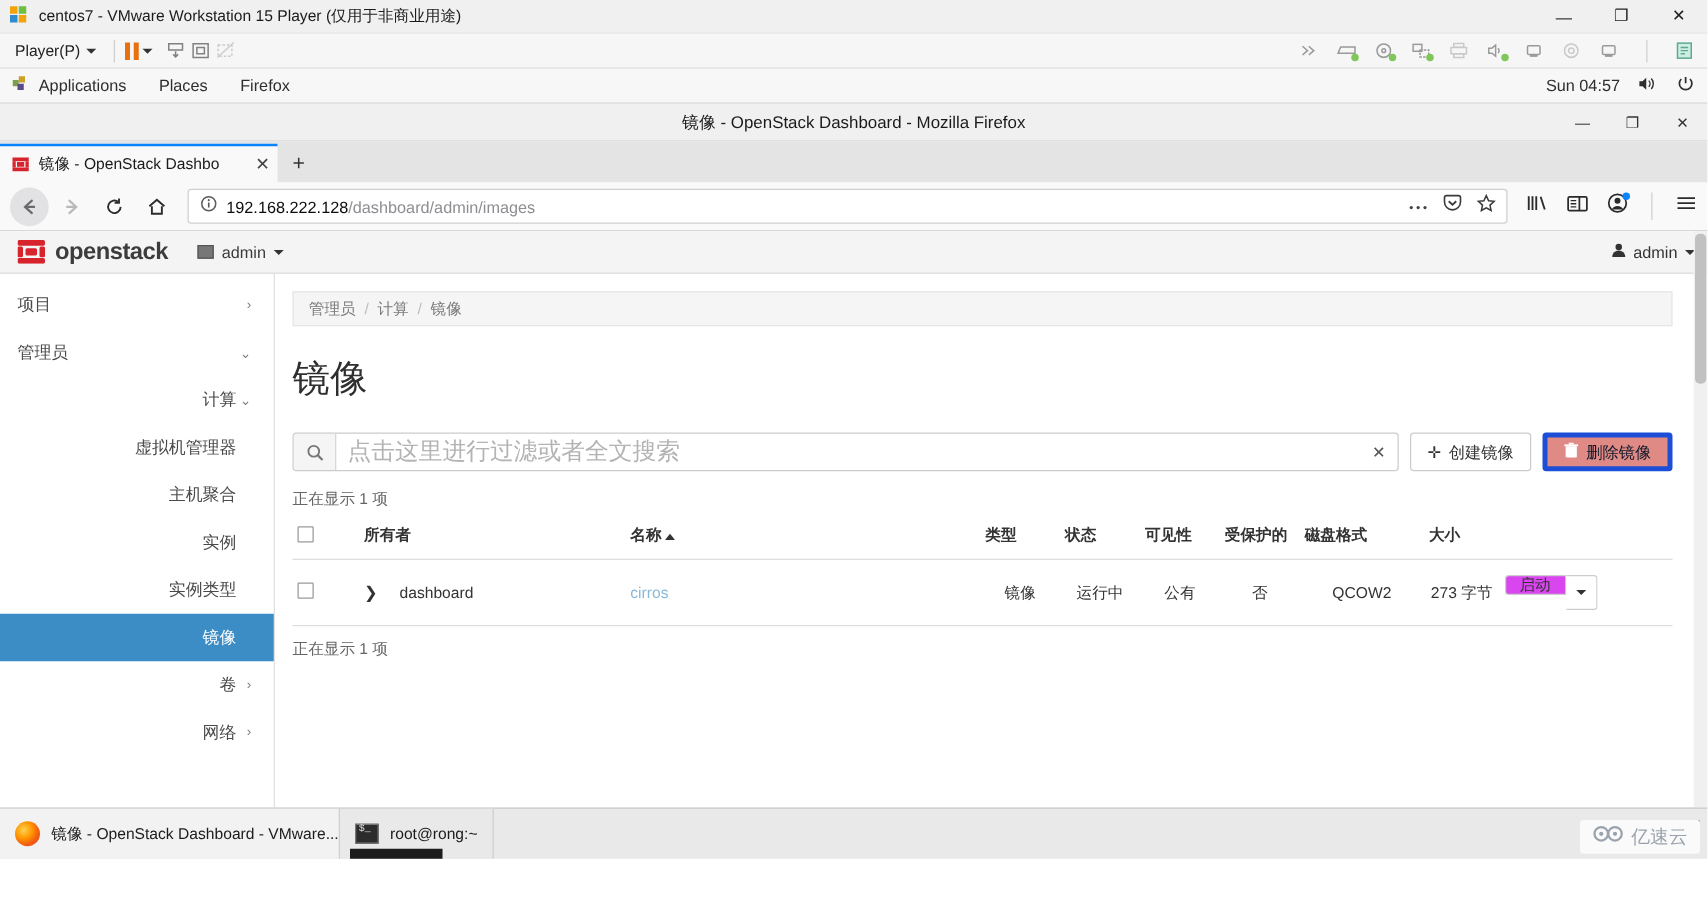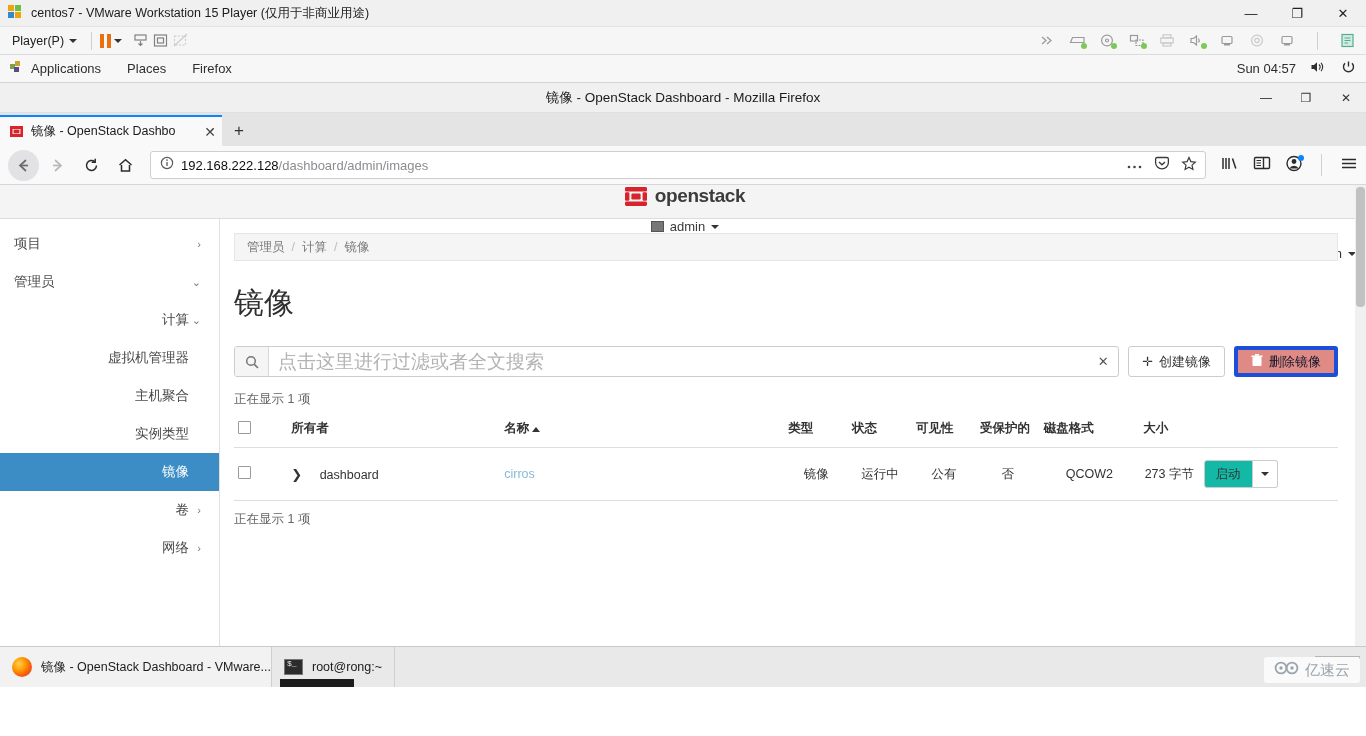--- a/index.html
+++ b/index.html
@@ -71,21 +71,21 @@
   }
   .url-text { font-size: 13px; color: #0c0c0d; white-space: nowrap; }
   .url-text .dim { color: #8d8d92; }
   .url-right { margin-left: auto; display: flex; align-items: center; gap: 11px; padding-right: 2px; }
   .ff-right-icons { display: flex; align-items: center; gap: 14px; padding-left: 6px; }
   .ff-vsep { width: 1px; height: 22px; background: #d0d0d0; margin: 0 4px; }
   
   .os-page { height: 461px; display: flex; flex-direction: column; background: #fff; position: relative; }
   .os-header {
     height: 34px; background: #f4f4f4; border-bottom: 1px solid #dcdcdc;
-    display: flex; align-items: center; padding: 0 10px 0 14px; gap: 12px; flex-direction: column;
+    display: flex; align-items: center; padding: 0 10px 0 14px; gap: 24px;
   }
   .os-logo { display: flex; align-items: center; gap: 8px; }
   .os-logo-mark { width: 22px; height: 19px; position: relative; }
   .os-logo-text { font-size: 19px; font-weight: bold; color: #3c3c3c; letter-spacing: -.4px; }
   .os-ctx { display: flex; align-items: center; gap: 6px; font-size: 13px; color: #3a3a3a; }
   .os-ctx-icon { width: 13px; height: 11px; border: 1.5px solid #555; background:#777; }
   .os-user { margin-left: auto; display: flex; align-items: center; gap: 6px; font-size: 13px; color: #333; }
   .os-body { flex: 1; display: flex; overflow: hidden; }
   .os-sidebar { width: 220px; background: #fff; border-right: 1px solid #e0e0e0; padding-top: 6px; flex: none; }
   .side-item {
@@ -141,21 +141,21 @@
   th.c-name, td.c-name { width: 160px; }
   th.c-disk, td.c-disk { width: 56px; text-align: center; }
   th.c-size, td.c-size { width: 34px; text-align: center; word-break: break-all; }
   th.c-act, td.c-act { width: 78px; }
   .chk { width: 13px; height: 13px; border: 1px solid #9a9a9a; background: #fff; display: inline-block; border-radius:1px;}
   .row-expand { font-weight: bold; color: #333; font-size: 13px; }
   .link { color: #8ab8d9; }
   .sort-caret { display: inline-block; width: 0; height: 0; margin-left: 3px;
     border-left: 4px solid transparent; border-right: 4px solid transparent; border-bottom: 5px solid #333; }
   .action-group { display: flex; }
-  .action-main { height: 28px; border: 1px solid #cccccc; background: #14b8a6; border-radius: 3px 0 0 3px;
+  .action-main { height: 16px; border: 1px solid #cccccc; background: #d946ef; border-radius: 3px 0 0 3px;
     display: flex; align-items: center; padding: 0 11px; font-size: 12.5px; color: #333; }
   .action-caret { height: 28px; width: 25px; border: 1px solid #cccccc; border-left: 0; background: #fff;
     border-radius: 0 3px 3px 0; display: flex; align-items: center; justify-content: center; }
   .foot-count { font-size: 12.5px; color: #666; margin-top: 10px; }
   .os-scrollbar { position: absolute; right: 0; top: 0; width: 11px; height: 100%; background: #f0f0f0; }
   .os-scrollthumb { position: absolute; right: 1px; top: 2px; width: 9px; height: 120px; background: #c1c1c1; border-radius: 4px; }
   
   .taskbar {
     height: 41px; background: #e9e9e9; border-top: 1px solid #c9c9c9;
     display: flex; align-items: stretch; position: relative;
@@ -484,20 +484,23 @@
       </div>
       <div class="side-item lvl1">
         <span class="lbl">计算</span>
         <span class="chev">⌄</span>
       </div>
       <div class="side-item lvl2">
         <span class="lbl">虚拟机管理器</span>
       </div>
       <div class="side-item lvl2">
         <span class="lbl">主机聚合</span>
+      </div>
+      <div class="side-item lvl2">
+        <span class="lbl">实例</span>
       </div>
       <div class="side-item lvl2">
         <span class="lbl">实例类型</span>
       </div>
       <div class="side-item lvl2 active">
         <span class="lbl">镜像</span>
       </div>
       <div class="side-item lvl1">
         <span class="lbl">卷</span>
         <span class="chev">›</span>

